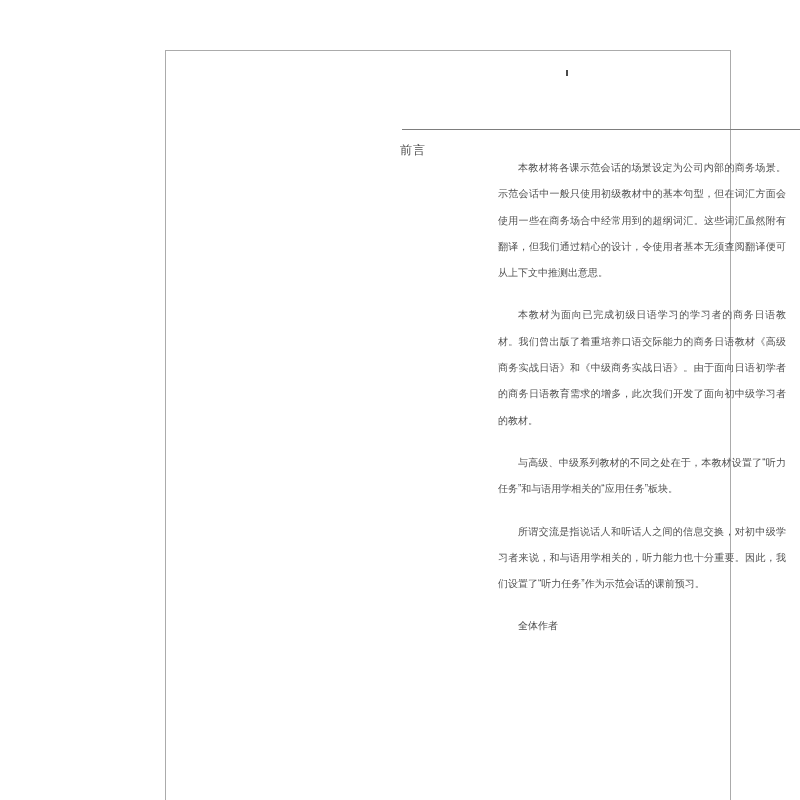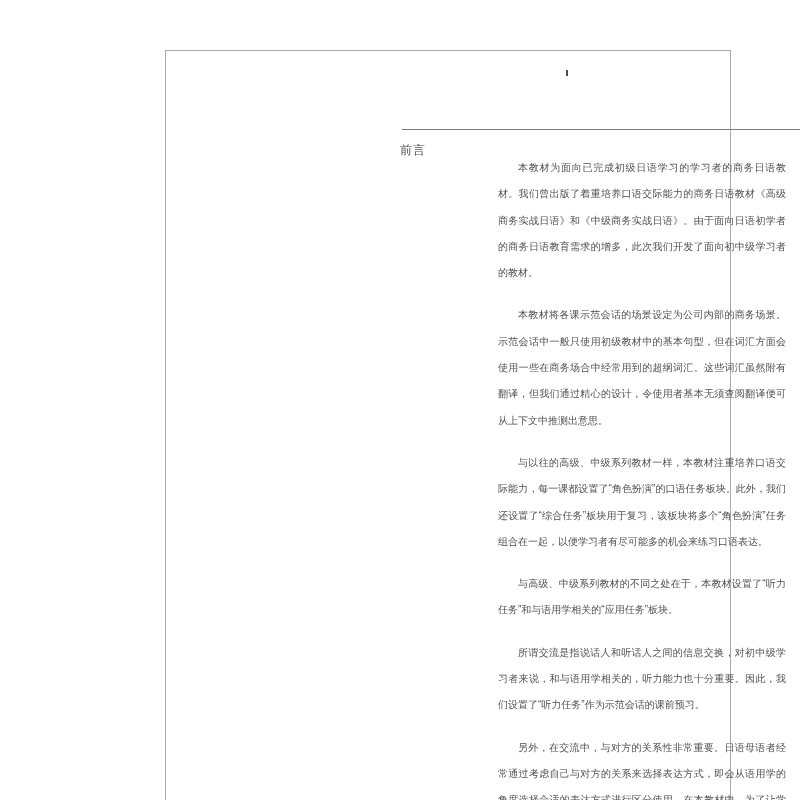--- a/index.html
+++ b/index.html
@@ -70,25 +70,23 @@
 <body>
 
 <div class="sheet">
   <div class="crop-tick"></div>
 
   <div class="rule rule-top"></div>
 
   <div class="preface-label">前言</div>
 
   <div class="text-block">
+    <p>本教材将各课示范会话的场景设定为公司内部的商务场景。示范会话中一般只使用初级教材中的基本句型，但在词汇方面会使用一些在商务场合中经常用到的超纲词汇。这些词汇虽然附有翻译，但我们通过精心的设计，令使用者基本无须查阅翻译便可从上下文中推测出意思。</p>
     <p>本教材为面向已完成初级日语学习的学习者的商务日语教材。我们曾出版了着重培养口语交际能力的商务日语教材《高级商务实战日语》和《中级商务实战日语》。由于面向日语初学者的商务日语教育需求的增多，此次我们开发了面向初中级学习者的教材。</p>
-    <p>本教材将各课示范会话的场景设定为公司内部的商务场景。示范会话中一般只使用初级教材中的基本句型，但在词汇方面会使用一些在商务场合中经常用到的超纲词汇。这些词汇虽然附有翻译，但我们通过精心的设计，令使用者基本无须查阅翻译便可从上下文中推测出意思。</p>
-    <p>与以往的高级、中级系列教材一样，本教材注重培养口语交际能力，每一课都设置了“角色扮演”的口语任务板块。此外，我们还设置了“综合任务”板块用于复习，该板块将多个“角色扮演”任务组合在一起，以便学习者有尽可能多的机会来练习口语表达。</p>
     <p>与高级、中级系列教材的不同之处在于，本教材设置了“听力任务”和与语用学相关的“应用任务”板块。</p>
     <p>所谓交流是指说话人和听话人之间的信息交换，对初中级学习者来说，和与语用学相关的，听力能力也十分重要。因此，我们设置了“听力任务”作为示范会话的课前预习。</p>
-    <p>另外，在交流中，与对方的关系性非常重要。日语母语者经常通过考虑自己与对方的关系来选择表达方式，即会从语用学的角度选择合适的表达方式进行区分使用。在本教材中，为了让学习者意识到这种区别，我们在各课中运用语用学观点设计了“应用任务”，这也是本教材的一大特征。另外，在练习问题中也尽可能多地使用了能够启发学习者运用语用学知识的例句。</p>
     <p class="signature">全体作者</p>
   </div>
 
   <div class="rule rule-bottom"></div>
 
   <div class="page-number">(III)</div>
 </div>
 
 </body></html>

